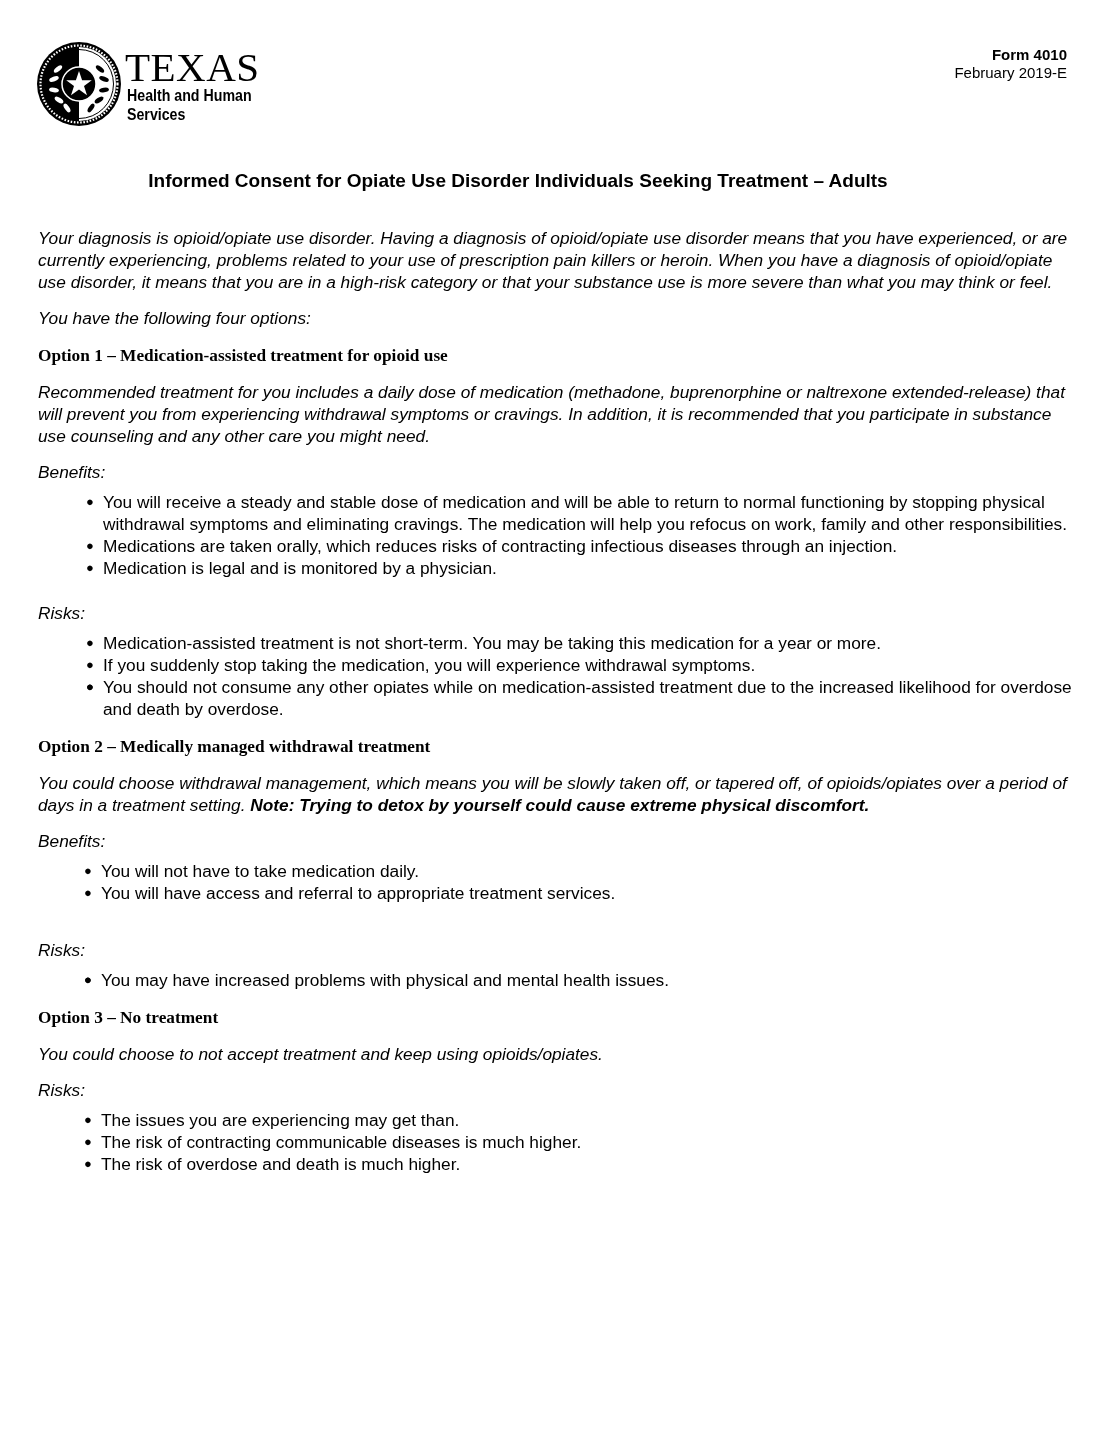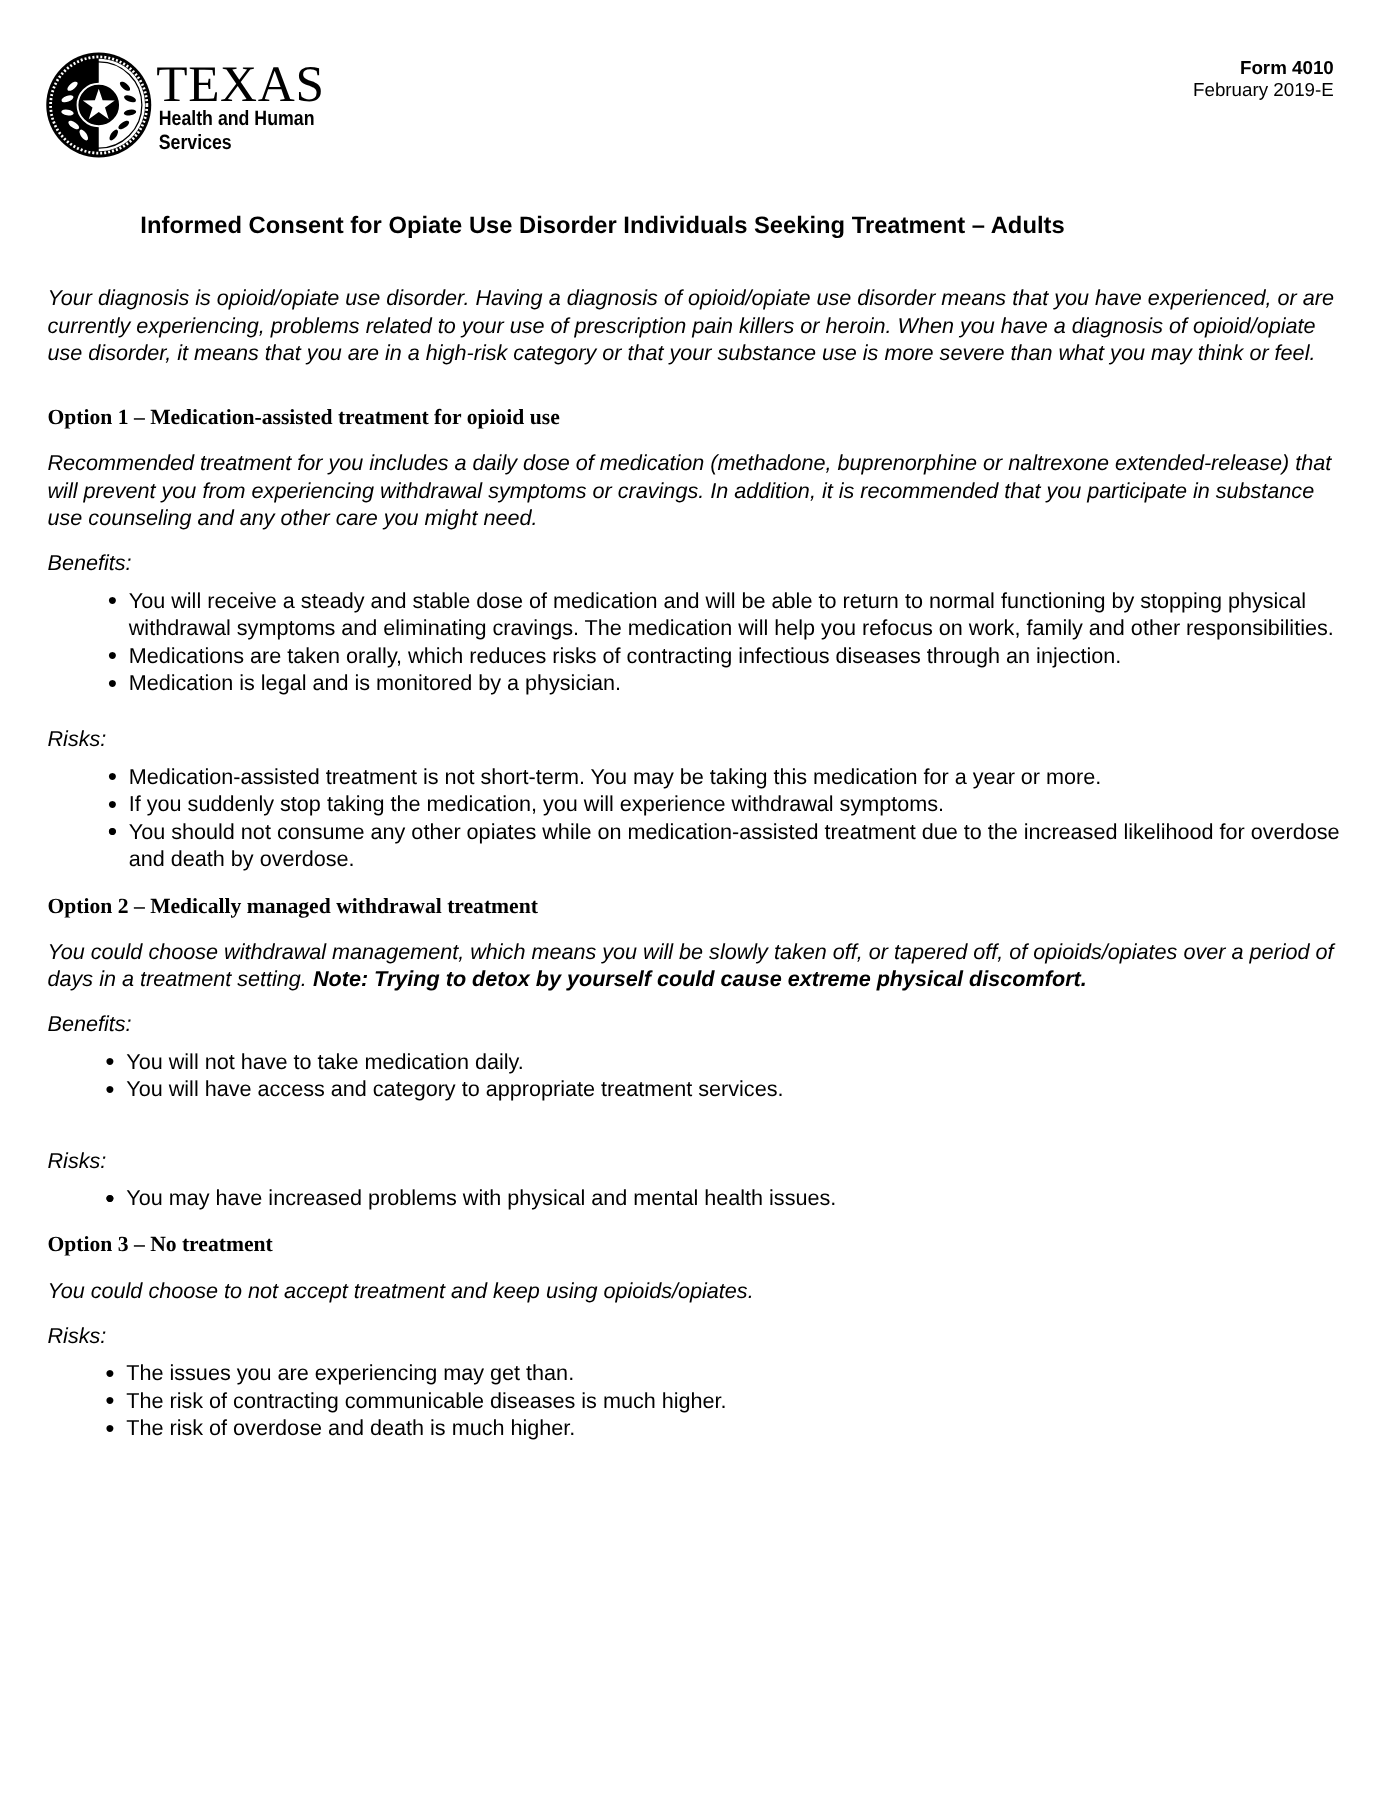--- a/index.html
+++ b/index.html
@@ -15,21 +15,21 @@
   }
   .logo-sub {
     position: absolute; left: 91px; top: 45px;
     font-family: "Liberation Sans", sans-serif; font-size: 16.5px; line-height: 19px; font-weight: bold;
     transform: scaleX(0.86); transform-origin: left top; white-space: nowrap;
   }
   .form-id { position: absolute; right: 46px; top: 46px; text-align: right; font-size: 15px; line-height: 18px; margin-left: 37px; }
   .form-id .num { font-weight: bold; }
   .title {
     position: absolute; left: 0; width: 964px; top: 170px; text-align: center;
-    font-weight: bold; font-size: 19px; line-height: 22px;
+    font-weight: bold; font-size: 19px; line-height: 22px; padding-left: 36px;
   }
   .content { position: absolute; left: 38px; top: 227px; width: 1040px; font-size: 17.3px; line-height: 22px; }
   p { margin: 0; font-style: italic; }
   .gap-s { height: 14px; }
   .gap-m { height: 16px; }
   h2 { margin: 0; font-size: 17.3px; font-weight: bold; line-height: 22px; font-family: Liberation Serif, serif; }
   ul { margin: 0; padding: 0; list-style: none; }
   ul.b1 li { position: relative; padding-left: 65px; }
   ul.b1 li .bul { position: absolute; left: 48px; top: 0; }
   ul.b2 li { position: relative; padding-left: 63px; }
@@ -73,20 +73,21 @@
 <div class="form-id">
   <div class="num">Form 4010</div>
   <div>February 2019-E</div>
 </div>
 
 <div class="title">Informed Consent for Opiate Use Disorder Individuals Seeking Treatment – Adults</div>
 
 <div class="content">
   <p>Your diagnosis is opioid/opiate use disorder. Having a diagnosis of opioid/opiate use disorder means that you have experienced, or are currently experiencing, problems related to your use of prescription pain killers or heroin. When you have a diagnosis of opioid/opiate use disorder, it means that you are in a high-risk category or that your substance use is more severe than what you may think or feel.</p>
   <div class="gap-s"></div>
+  <p>You have the following four options:</p>
   <div class="gap-m"></div>
 
   <section>
     <h2>Option 1 – Medication-assisted treatment for opioid use</h2>
     <div class="gap-s"></div>
     <p>Recommended treatment for you includes a daily dose of medication (methadone, buprenorphine or naltrexone extended-release) that will prevent you from experiencing withdrawal symptoms or cravings. In addition, it is recommended that you participate in substance use counseling and any other care you might need.</p>
     <div class="gap-s"></div>
     <p>Benefits:</p>
     <div style="height:8px"></div>
     <ul class="b1">
@@ -108,21 +109,21 @@
 
   <section>
     <h2>Option 2 – Medically managed withdrawal treatment</h2>
     <div class="gap-s"></div>
     <p><span>You could choose withdrawal management, which means you will be slowly taken off, or tapered off, of opioids/opiates over a period of days in a treatment setting.</span> <span class="note">Note: Trying to detox by yourself could cause extreme physical discomfort.</span></p>
     <div class="gap-s"></div>
     <p>Benefits:</p>
     <div style="height:8px"></div>
     <ul class="b2">
       <li><span class="bul">●</span><span>You will not have to take medication daily.</span></li>
-      <li><span class="bul">●</span><span>You will have access and category to appropriate treatment services.</span></li>
+      <li><span class="bul">●</span><span>You will have access and referral to appropriate treatment services.</span></li>
     </ul>
     <div style="height:35px"></div>
     <p>Risks:</p>
     <div style="height:8px"></div>
     <ul class="b2">
       <li><span class="bul">●</span></li>
       <li><span class="bul">●</span><span>You may have increased problems with physical and mental health issues.</span></li>
     </ul>
   </section>
   <div class="gap-m"></div>

